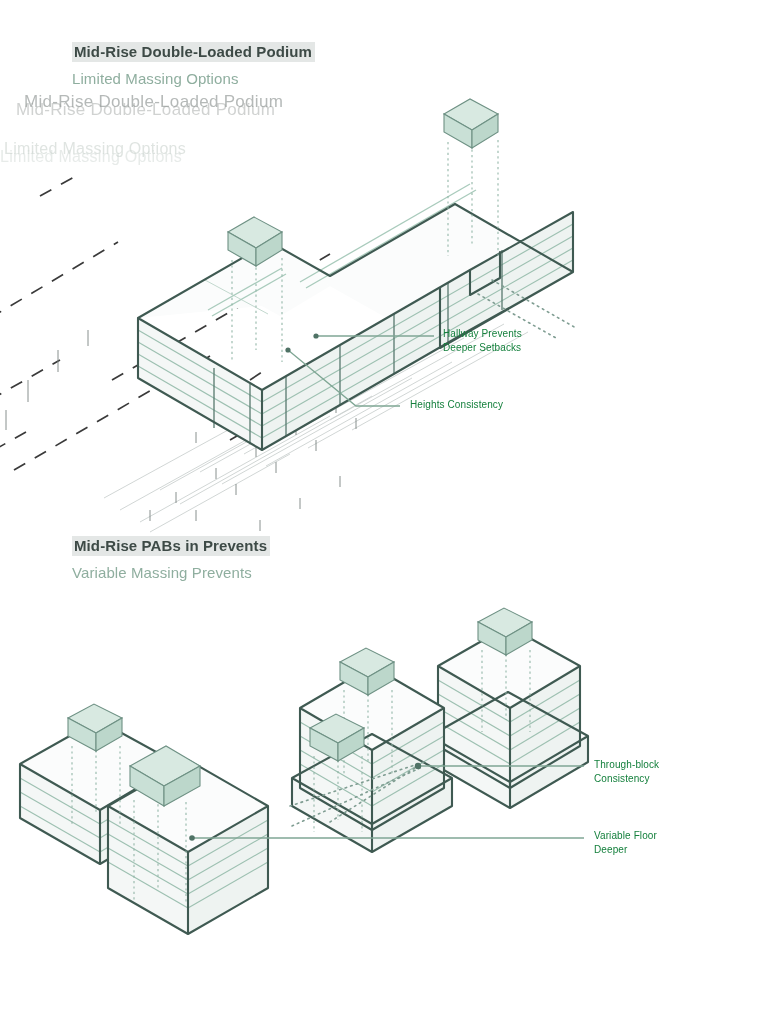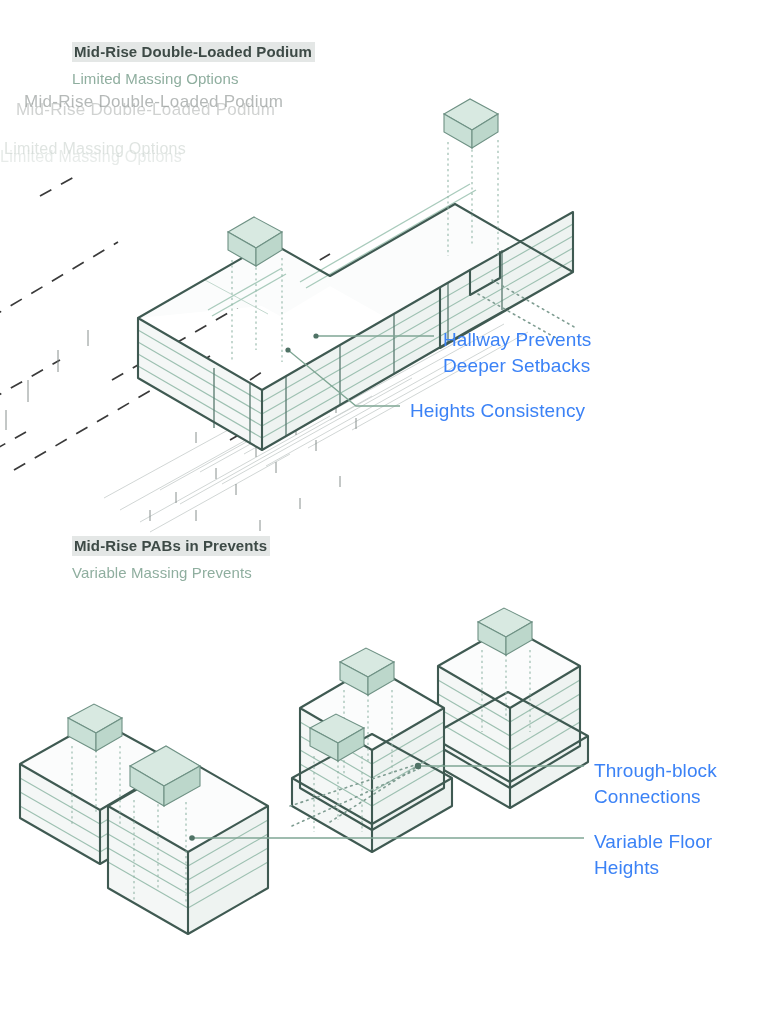--- a/index.html
+++ b/index.html
@@ -80,22 +80,22 @@
   .ghost-sub-b {
     left: 0px; top: 148px;
     font-size: 16px;
     color: rgba(208,216,212,0.5);
     letter-spacing: 0.3px;
   }
 
   
   .annot {
     position: absolute;
-    font-size: 19px;
-    color: #3b82f6;
+    font-size: 10px;
+    color: #15803d;
     line-height: 1.38;
     white-space: pre-line;
     letter-spacing: 0.1px;
   }
   .annot.a1 { left: 443px; top: 327px; }
   .annot.a2 { left: 410px; top: 398px; }
   .annot.a3 { left: 594px; top: 758px; }
   .annot.a4 { left: 594px; top: 829px; }
 
   
@@ -452,17 +452,17 @@
 
       <g>
         <path class="leader" d="M192 268 L584 268"></path>
         <circle class="leader-dot" cx="192" cy="268" r="2.8"></circle>
       </g>
 
     </svg>
   </div>
 
   <div class="annot a3">Through-block
-Connections</div>
+Consistency</div>
   <div class="annot a4">Variable Floor
-Heights</div>
+Deeper</div>
 
 </div>
 
 </body></html>

